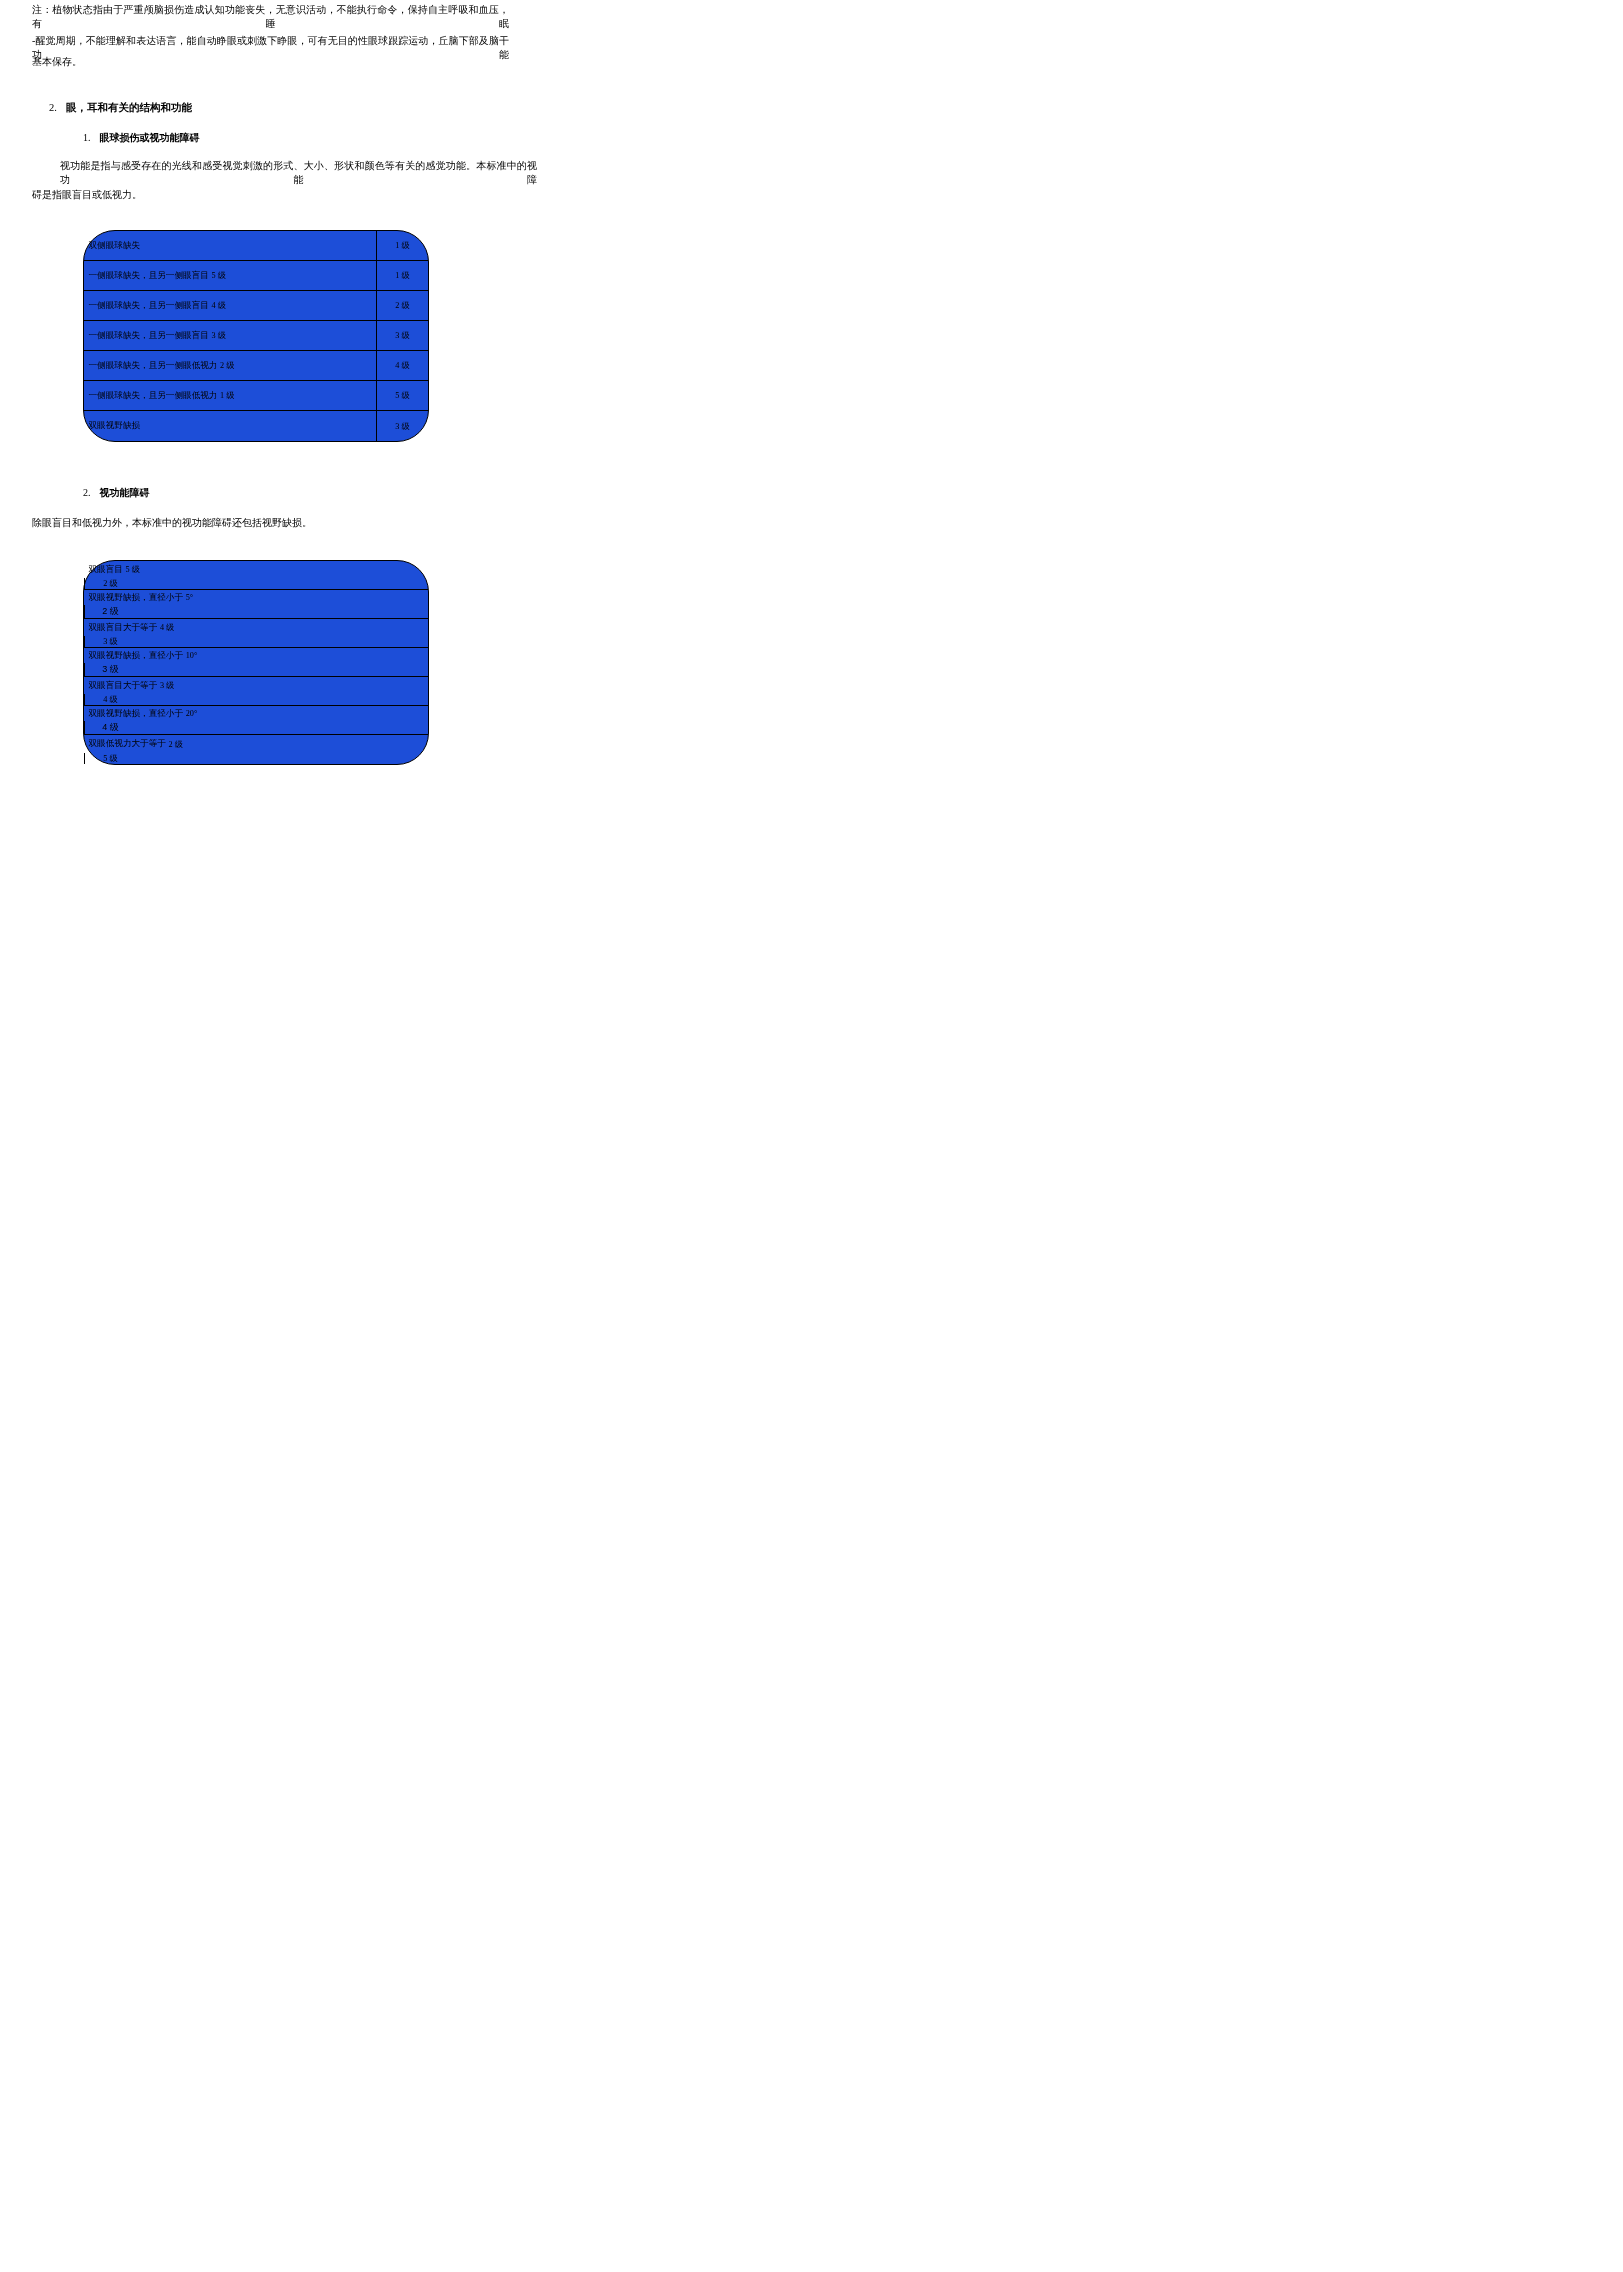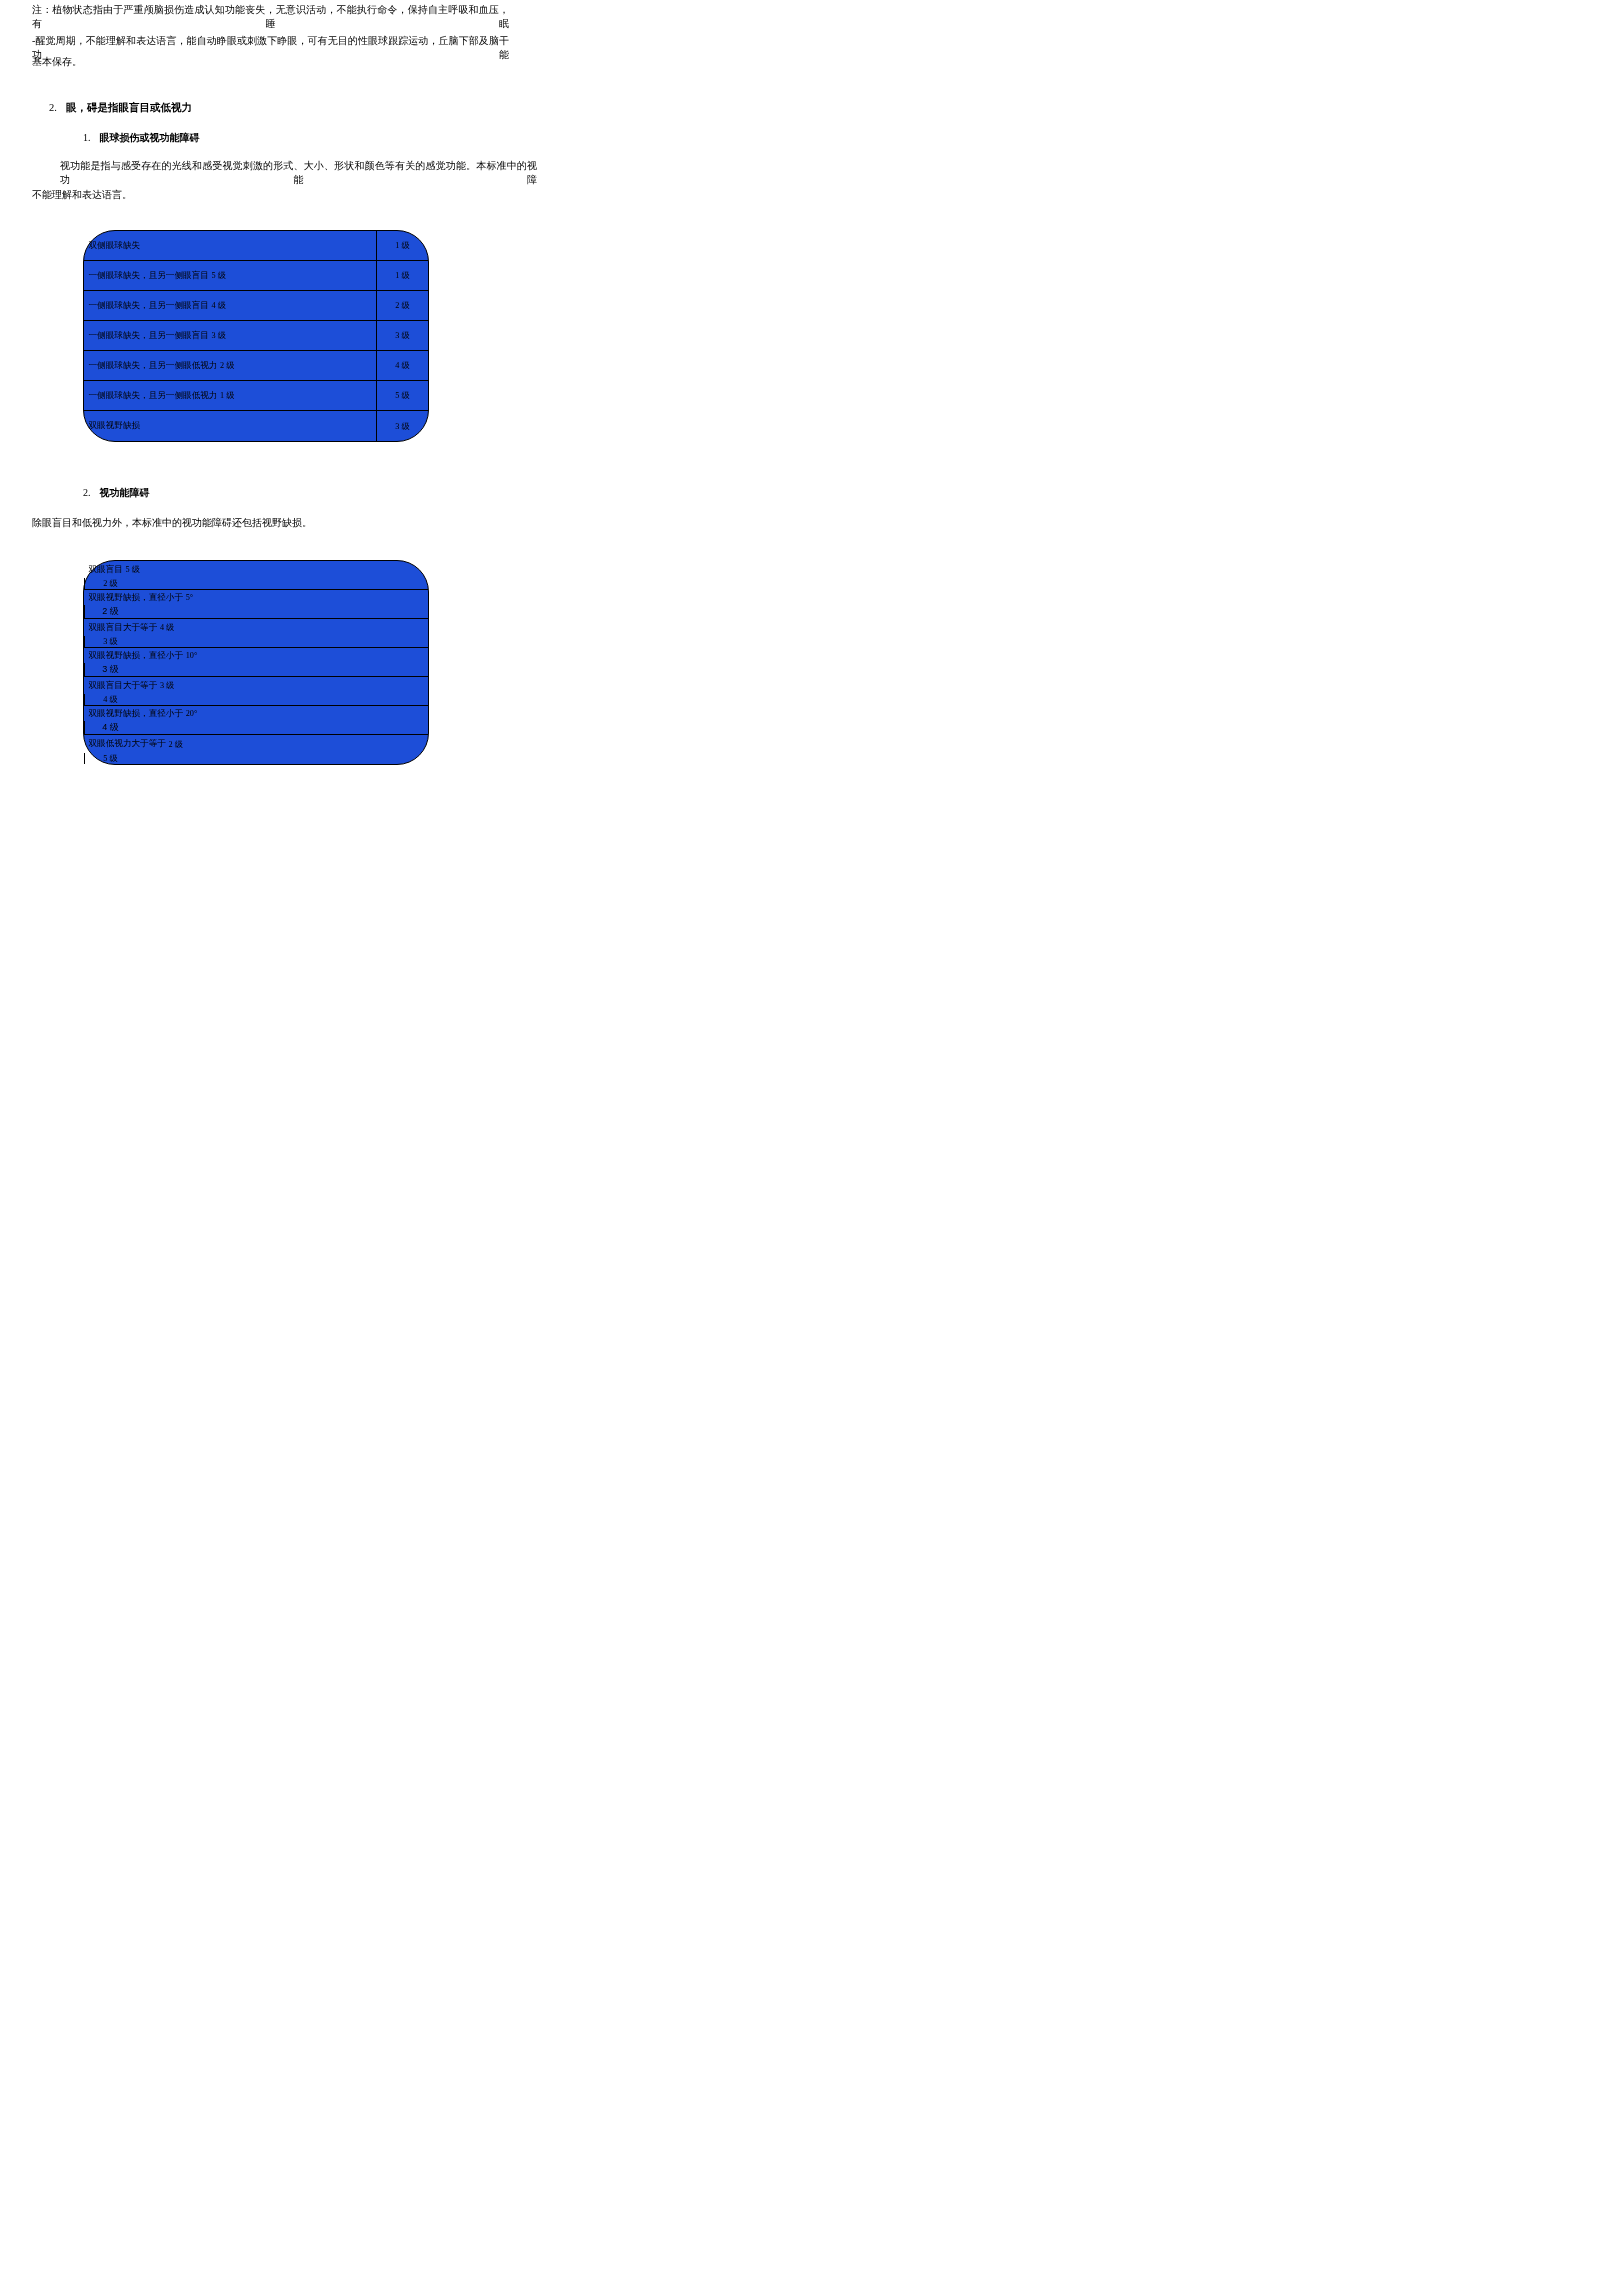--- a/index.html
+++ b/index.html
@@ -47,30 +47,30 @@
 <body>
 
 <div class="page" style="background: rgb(255, 255, 255); color: rgb(0, 0, 0);">
 
   <p class="abs note-line sans fill" style="top:3px">注：植物状态指由于严重颅脑损伤造成认知功能丧失，无意识活动，不能执行命令，保持自主呼吸和血压，有睡眠</p>
   <p class="abs note-line serif fill" style="top:34px">-醒觉周期，不能理解和表达语言，能自动睁眼或刺激下睁眼，可有无目的性眼球跟踪运动，丘脑下部及脑干功能</p>
   <p class="abs note-line serif" style="top:55px">基本保存。</p>
 
   <div class="abs heading" style="top:101px;left:49px">
     <span class="hnum">2.</span>
-    <span class="htext">眼，碍是指眼盲目或低视力</span>
+    <span class="htext">眼，耳和有关的结构和功能</span>
   </div>
 
   <div class="abs heading" style="top:131px;left:83px;font-size:10px">
     <span class="hnum">1.</span>
     <span class="htext">眼球损伤或视功能障碍</span>
   </div>
 
   <p class="abs para-line fill" style="top:159px">视功能是指与感受存在的光线和感受视觉刺激的形式、大小、形状和颜色等有关的感觉功能。本标准中的视功能障</p>
-  <p class="abs para-line" style="top:188px">不能理解和表达语言。</p>
+  <p class="abs para-line" style="top:188px">碍是指眼盲目或低视力。</p>
 
   <div class="tbl tbl-1" style="top:230px">
     <div class="trow">
       <div class="cell-main">
           <span class="cmain">双侧眼球缺失</span>
           <span class="csuf"></span>
         </div>
       <div class="cell-grade">
           <span class="gtext">1 级</span>
         </div>

